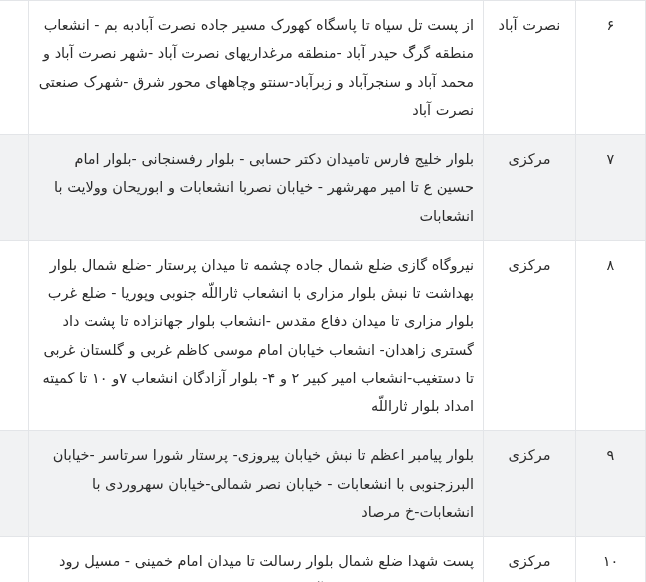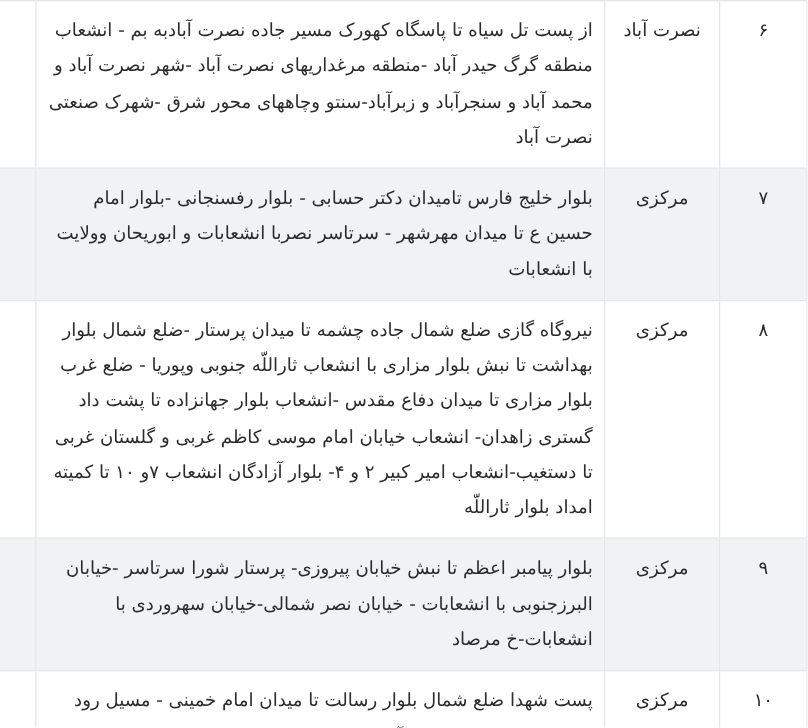--- a/index.html
+++ b/index.html
@@ -81,21 +81,21 @@
       <td class="col-desc">از پست تل سیاه تا پاسگاه کهورک مسیر جاده نصرت آبادبه بم - انشعاب منطقه گرگ حیدر آباد -منطقه مرغداریهای نصرت آباد -شهر نصرت آباد و محمد آباد و سنجرآباد و زبرآباد-سنتو وچاههای محور شرق -شهرک صنعتی نصرت آباد</td>
       <td class="col-time">
         <span class="time-line">۰۸:۱۵ -</span>
         <span class="time-line">۱۰:۱۵</span>
       </td>
     </tr>
 
     <tr class="row-even">
       <td class="col-index">۷</td>
       <td class="col-region">مرکزی</td>
-      <td class="col-desc">بلوار خلیج فارس تامیدان دکتر حسابی - بلوار رفسنجانی -بلوار امام حسین ع تا میدان مهرشهر - سرتاسر نصربا انشعابات و ابوریحان وولایت با انشعابات</td>
+      <td class="col-desc">بلوار خلیج فارس تامیدان دکتر حسابی - بلوار رفسنجانی -بلوار امام حسین ع تا امیر مهرشهر - خیابان نصربا انشعابات و ابوریحان وولایت با انشعابات</td>
       <td class="col-time">
         <span class="time-line">۰۸:۱۵ -</span>
         <span class="time-line">۱۰:۱۵</span>
       </td>
     </tr>
 
     <tr class="row-odd">
       <td class="col-index">۸</td>
       <td class="col-region">مرکزی</td>
       <td class="col-desc">نیروگاه گازی ضلع شمال جاده چشمه تا میدان پرستار -ضلع شمال بلوار بهداشت تا نبش بلوار مزاری با انشعاب ثاراللّه جنوبی وپوریا - ضلع غرب بلوار مزاری تا میدان دفاع مقدس -انشعاب بلوار جهانزاده تا پشت داد گستری زاهدان- انشعاب خیابان امام موسی کاظم غربی و گلستان غربی تا دستغیب-انشعاب امیر کبیر ۲ و ۴- بلوار آزادگان انشعاب ۷و ۱۰ تا کمیته امداد بلوار ثاراللّه</td>

